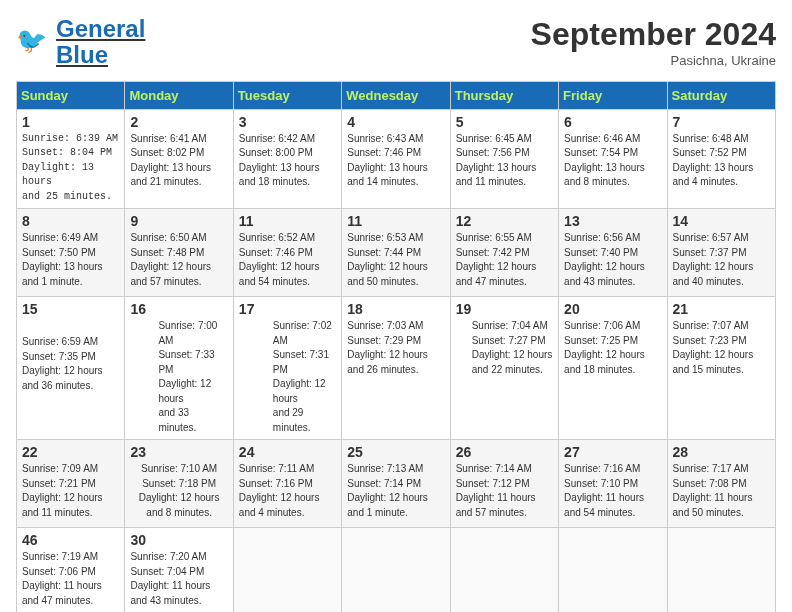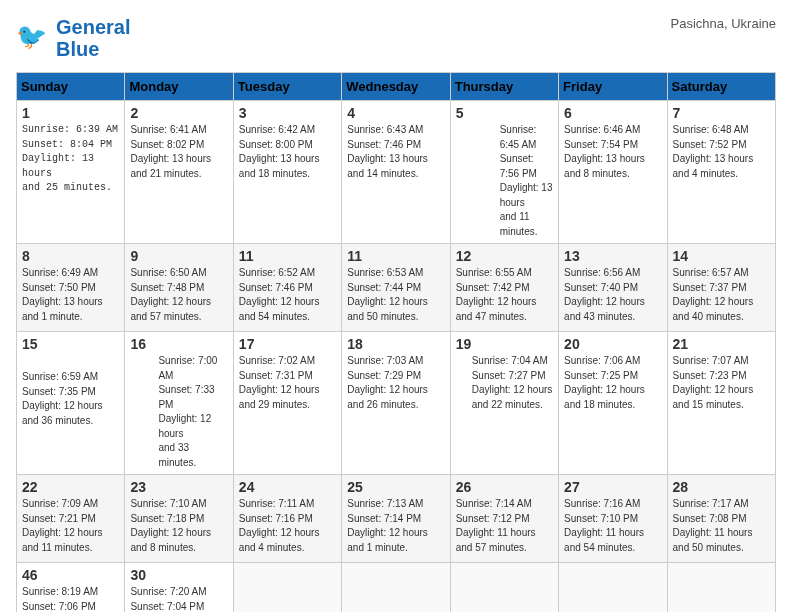--- a/index.html
+++ b/index.html
@@ -15,24 +15,25 @@
       justify-content: space-between;
       align-items: flex-start;
       margin-bottom: 12px;
     }
     .logo {
       display: flex;
       align-items: center;
       gap: 4px;
     }
     .logo-text {
-      font-size: 20px;
+      font-size: 24px;
       font-weight: bold;
       color: #333;
       line-height: 1.1;
+      text-decoration: underline;
     }
     .logo-text span {
       color: #1a6bb5;
     }
     .logo-bird {
       width: 36px;
       height: 36px;
     }
     .title-area {
       text-align: right;
@@ -46,21 +47,21 @@
       font-size: 13px;
       color: #555;
     }
     table {
       width: 100%;
       border-collapse: collapse;
       table-layout: fixed;
     }
     thead tr th {
       background: #1a6bb5;
-      color: #000000;
+      color: #bef264;
       font-size: 13px;
       font-weight: bold;
       padding: 6px 4px;
       border: 1px solid #ccc;
       text-align: left;
     }
     tbody tr td {
       border: 1px solid #ccc;
       vertical-align: top;
       padding: 4px 5px;
@@ -92,20 +93,21 @@
   <div class="logo">
     <svg class="logo-bird" viewBox="0 0 40 40">
       <text x="0" y="28" font-size="28" fill="#1a6bb5">🐦</text>
     </svg>
     <div class="logo-text">
       <span style="color:#1a6bb5;">General</span><br>
       <span>Blue</span>
     </div>
   </div>
   <div class="title-area">
+    <div class="month-title">September 2024</div>
     <div class="subtitle">Pasichna, Ukraine</div>
   </div>
 </div>
 
 <table>
   <thead>
     <tr id="header-row">
         <th>Sunday</th>
         <th>Monday</th>
         <th>Tuesday</th>
@@ -140,21 +142,21 @@
         </td>
         <td>
           <span class="day-num">4</span>
           <div class="day-info" style="white-space: pre-line;">Sunrise: 6:43 AM
 Sunset: 7:46 PM
 Daylight: 13 hours
 and 14 minutes.</div>
         </td>
         <td>
           <span class="day-num">5</span>
-          <div class="day-info" style="white-space: pre-line; margin-left: 44px;">Sunrise: 6:45 AM
+          <div class="day-info" style="white-space: pre-line;">Sunrise: 6:45 AM
 Sunset: 7:56 PM
 Daylight: 13 hours
 and 11 minutes.</div>
         </td>
         <td>
           <span class="day-num">6</span>
           <div class="day-info" style="white-space: pre-line;">Sunrise: 6:46 AM
 Sunset: 7:54 PM
 Daylight: 13 hours
 and 8 minutes.</div>
@@ -228,21 +230,21 @@
         </td>
         <td>
           <span class="day-num">16</span>
           <div class="day-info" style="white-space: pre-line; margin-left: 28px;">Sunrise: 7:00 AM
 Sunset: 7:33 PM
 Daylight: 12 hours
 and 33 minutes.</div>
         </td>
         <td>
           <span class="day-num">17</span>
-          <div class="day-info" style="white-space: pre-line;">Sunrise: 7:02 AM
+          <div class="day-info" style="white-space: pre-line; margin-left: 34px;">Sunrise: 7:02 AM
 Sunset: 7:31 PM
 Daylight: 12 hours
 and 29 minutes.</div>
         </td>
         <td>
           <span class="day-num">18</span>
           <div class="day-info" style="white-space: pre-line;">Sunrise: 7:03 AM
 Sunset: 7:29 PM
 Daylight: 12 hours
 and 26 minutes.</div>
@@ -272,21 +274,21 @@
       <tr>
         <td>
           <span class="day-num">22</span>
           <div class="day-info" style="white-space: pre-line;">Sunrise: 7:09 AM
 Sunset: 7:21 PM
 Daylight: 12 hours
 and 11 minutes.</div>
         </td>
         <td>
           <span class="day-num">23</span>
-          <div class="day-info" style="white-space: pre-line;">Sunrise: 7:10 AM
+          <div class="day-info" style="white-space: pre-line; text-align: center;">Sunrise: 7:10 AM
 Sunset: 7:18 PM
 Daylight: 12 hours
 and 8 minutes.</div>
         </td>
         <td>
           <span class="day-num">24</span>
           <div class="day-info" style="white-space: pre-line;">Sunrise: 7:11 AM
 Sunset: 7:16 PM
 Daylight: 12 hours
 and 4 minutes.</div>
@@ -316,21 +318,21 @@
           <span class="day-num">28</span>
           <div class="day-info" style="white-space: pre-line;">Sunrise: 7:17 AM
 Sunset: 7:08 PM
 Daylight: 11 hours
 and 50 minutes.</div>
         </td>
       </tr>
       <tr>
         <td>
           <span class="day-num">46</span>
-          <div class="day-info" style="white-space: pre-line;">Sunrise: 8:19 AM
+          <div class="day-info" style="white-space: pre-line;">Sunrise: 7:19 AM
 Sunset: 7:06 PM
 Daylight: 11 hours
 and 47 minutes.</div>
         </td>
         <td>
           <span class="day-num">30</span>
           <div class="day-info" style="white-space: pre-line;">Sunrise: 7:20 AM
 Sunset: 7:04 PM
 Daylight: 11 hours
 and 43 minutes.</div>

